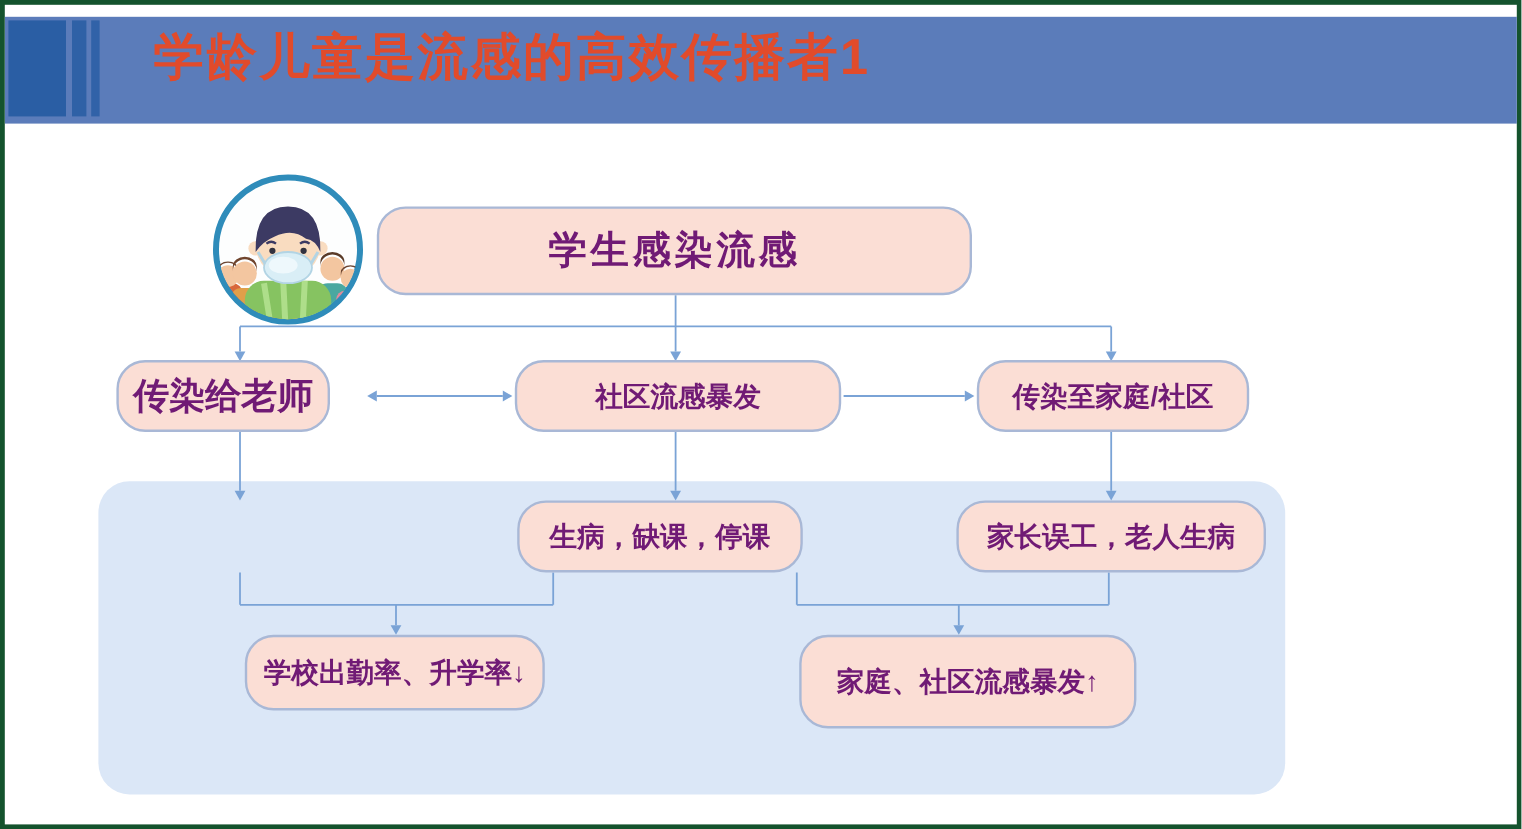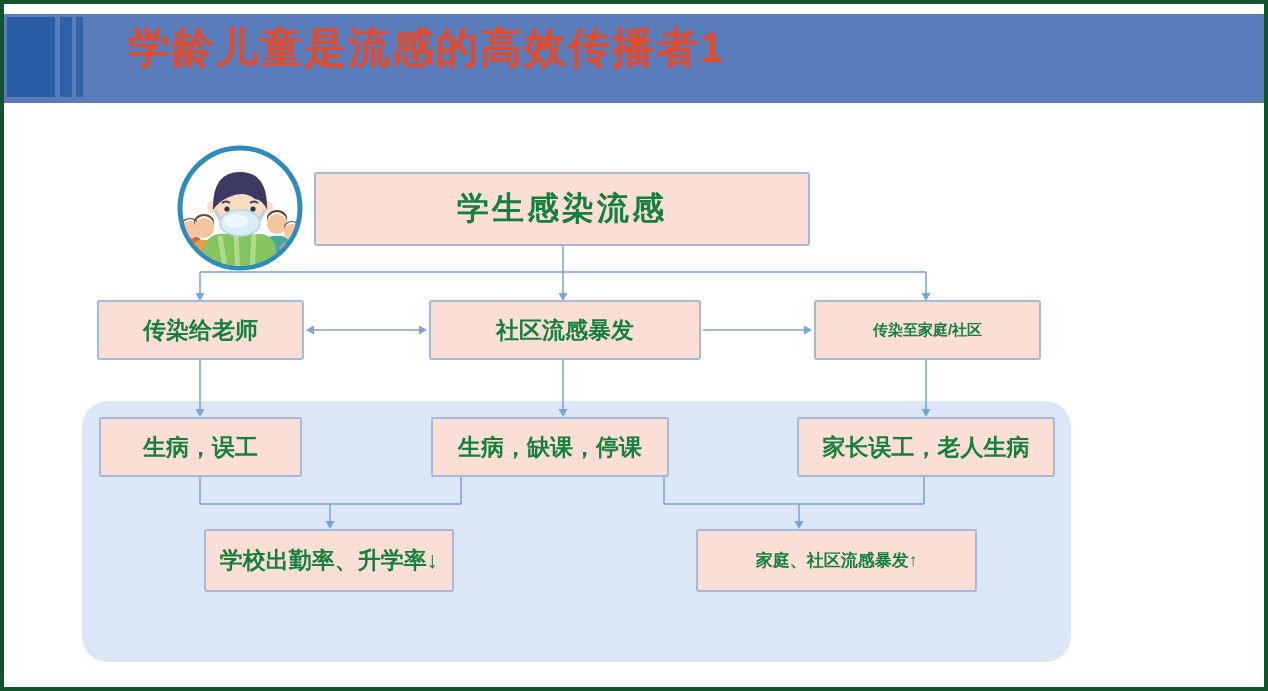--- a/index.html
+++ b/index.html
@@ -47,33 +47,33 @@
   }
   
   .connectors{position:absolute;left:0;top:0;width:1268px;height:691px;z-index:2;pointer-events:none;}
   .connectors path{stroke:var(--connector);stroke-width:1.5;fill:none;}
   .connectors polygon{fill:var(--connector);stroke:none;}
   
   .node{
     position:absolute;z-index:3;
     background:var(--node-fill);
     border:2px solid var(--node-border);
-    border-radius:3px;
+    border-radius:24px;
     display:flex;align-items:center;justify-content:center;
-    font-weight:bold;color:#15803d;white-space:nowrap;
+    font-weight:bold;color:#701a75;white-space:nowrap;
   }
   .n-root{left:310px;top:168px;width:496px;height:74px;font-size:32px;letter-spacing:3px;}
-  .n-l2a{left:93px; top:296px;width:207px;height:60px;font-size:23px;}
+  .n-l2a{left:93px; top:296px;width:178px;height:60px;font-size:30px;}
   .n-l2b{left:425px;top:296px;width:272px;height:60px;font-size:23px;}
-  .n-l2c{left:810px;top:296px;width:227px;height:60px;font-size:15px;text-align:center;}
+  .n-l2c{left:810px;top:296px;width:227px;height:60px;font-size:23px;text-align:center;}
   .n-l3a{left:95px; top:413px;width:203px;height:60px;font-size:23px;}
   .n-l3b{left:427px;top:413px;width:238px;height:60px;font-size:23px;}
   .n-l3c{left:793px;top:413px;width:258px;height:60px;font-size:23px;}
   .n-l4a{left:200px;top:525px;width:250px;height:63px;font-size:23px;}
-  .n-l4b{left:692px;top:525px;width:281px;height:63px;font-size:17px;}
+  .n-l4b{left:662px;top:525px;width:281px;height:78px;font-size:23px;}
   
   .burden{
     position:absolute;left:458px;top:601px;z-index:3;
     display:flex;align-items:center;gap:8px;
   }
   .burden-text{
     font-size:29px;font-weight:bold;color:var(--burden-red);letter-spacing:2px;
   }
   .up-arrow{display:block;}
 </style>
@@ -165,21 +165,20 @@
     <path d="M660 473 V500 M920 473 V500 M660 500 H920 M795 500 V517"></path>
     <polygon points="790.5,517 799.5,517 795,525"></polygon>
   </svg>
 
   <div class="node n-root">学生感染流感</div>
 
   <div class="node n-l2a">传染给老师</div>
   <div class="node n-l2b">社区流感暴发</div>
   <div class="node n-l2c">传染至家庭/社区</div>
 
-  <div class="node n-l3a">生病，误工</div>
   <div class="node n-l3b">生病，缺课，停课</div>
   <div class="node n-l3c">家长误工，老人生病</div>
 
   <div class="node n-l4a">学校出勤率、升学率↓</div>
   <div class="node n-l4b">家庭、社区流感暴发↑</div>
 
 
 </div>
 
 </body></html>

